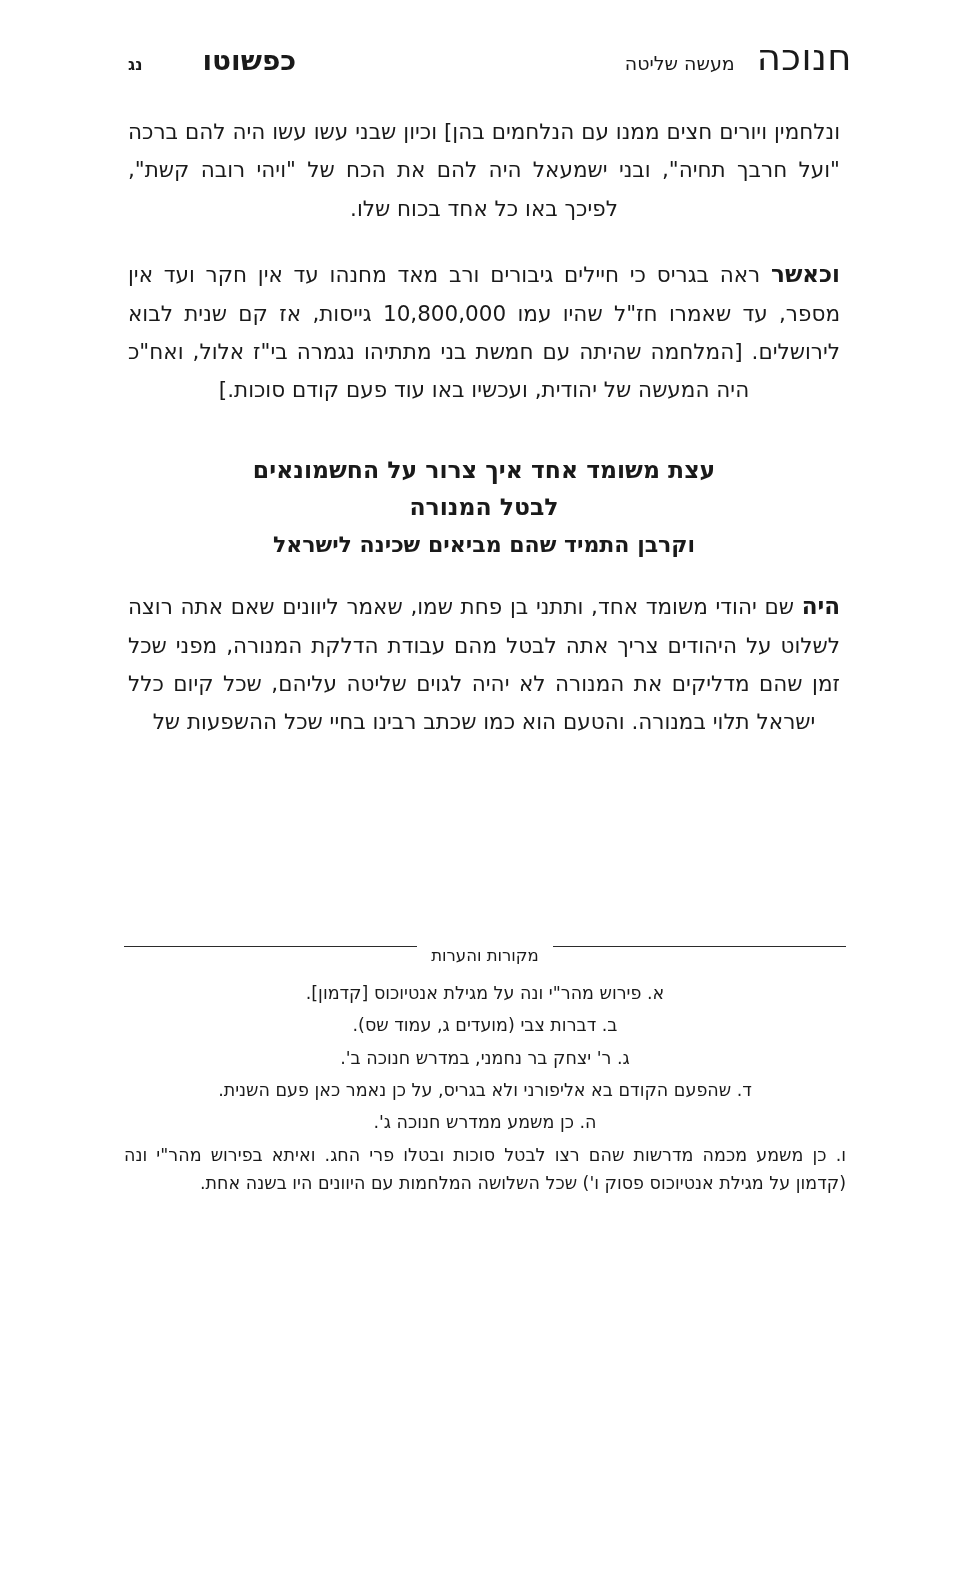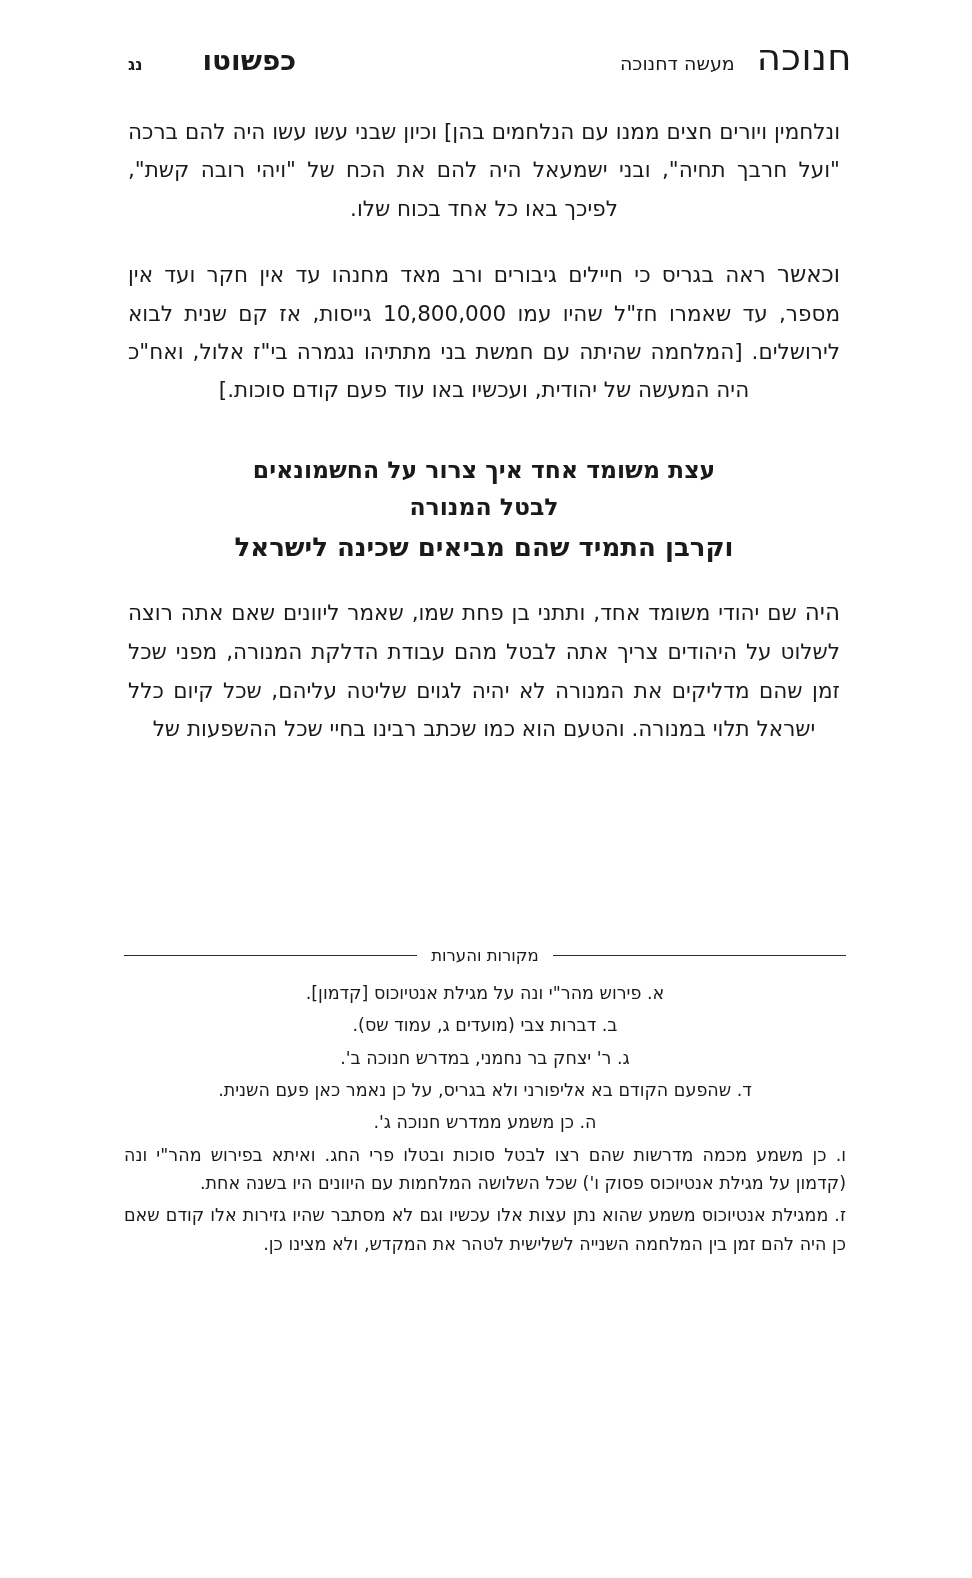--- a/index.html
+++ b/index.html
@@ -72,48 +72,48 @@
     margin: 0 0 26px 0;
     font-size: 21.5px;
     line-height: 1.78;
     text-align: justify;
     text-align-last: center;
   }
   p.para.last {
     margin-bottom: 14px;
   }
   .bold-lead {
-    font-weight: normal;
+    font-weight: bold;
     font-size: 23px;
   }
 
   
   .section-head {
     direction: rtl;
     text-align: center;
     font-weight: bold;
     font-size: 23.5px;
     line-height: 1.6;
     padding: 16px 96px 10px 96px;
     margin-bottom: 14px;
   }
-  .section-head .l2 { font-size: 26px; }
+  .section-head .l2 { font-size: 22px; }
 
   
   .notes-wrap {
     position: absolute;
     left: 0; right: 0;
     top: 946px;
     padding: 0 126px 0 124px;
     box-sizing: border-box;
     direction: rtl;
   }
   .notes-rule {
     display: flex;
-    align-items: center;
+    align-items: flex-start;
     gap: 14px;
     margin-bottom: 14px;
   }
   .notes-rule .line {
     flex: 1;
     height: 1px;
     background: #2b2b2b;
   }
   .notes-rule .label {
     font-size: 16.5px;
@@ -132,21 +132,21 @@
   }
 </style>
 </head>
 <body>
 
 <div class="page">
 
   <div class="header">
     <div class="header-right">
       <span class="header-title">חנוכה</span>
-      <span class="header-sub">מעשה דחנוכה</span>
+      <span class="header-sub">מעשה שליטה</span>
     </div>
     <div class="header-left">
       <span class="header-book">כפשוטו</span>
       <span class="header-page">נג</span>
     </div>
   </div>
 
   <div class="body-col">
 
     <p class="para">
@@ -175,16 +175,15 @@
       <span class="label">מקורות והערות</span>
       <span class="line"></span>
     </div>
 
     <p class="note">א. פירוש מהר"י ונה על מגילת אנטיוכוס [קדמון].</p>
     <p class="note">ב. דברות צבי (מועדים ג, עמוד שס).</p>
     <p class="note">ג. ר' יצחק בר נחמני, במדרש חנוכה ב'.</p>
     <p class="note">ד. שהפעם הקודם בא אליפורני ולא בגריס, על כן נאמר כאן פעם השנית.</p>
     <p class="note">ה. כן משמע ממדרש חנוכה ג'.</p>
     <p class="note multi">ו. כן משמע מכמה מדרשות שהם רצו לבטל סוכות ובטלו פרי החג. ואיתא בפירוש מהר"י ונה (קדמון על מגילת אנטיוכוס פסוק ו') שכל השלושה המלחמות עם היוונים היו בשנה אחת.</p>
-    <p class="note multi">ז. ממגילת אנטיוכוס משמע שהוא נתן עצות אלו עכשיו וגם לא מסתבר שהיו גזירות אלו קודם שאם כן היה להם זמן בין המלחמה השנייה לשלישית לטהר את המקדש, ולא מצינו כן.</p>
   </div>
 
 </div>
 
 </body></html>

